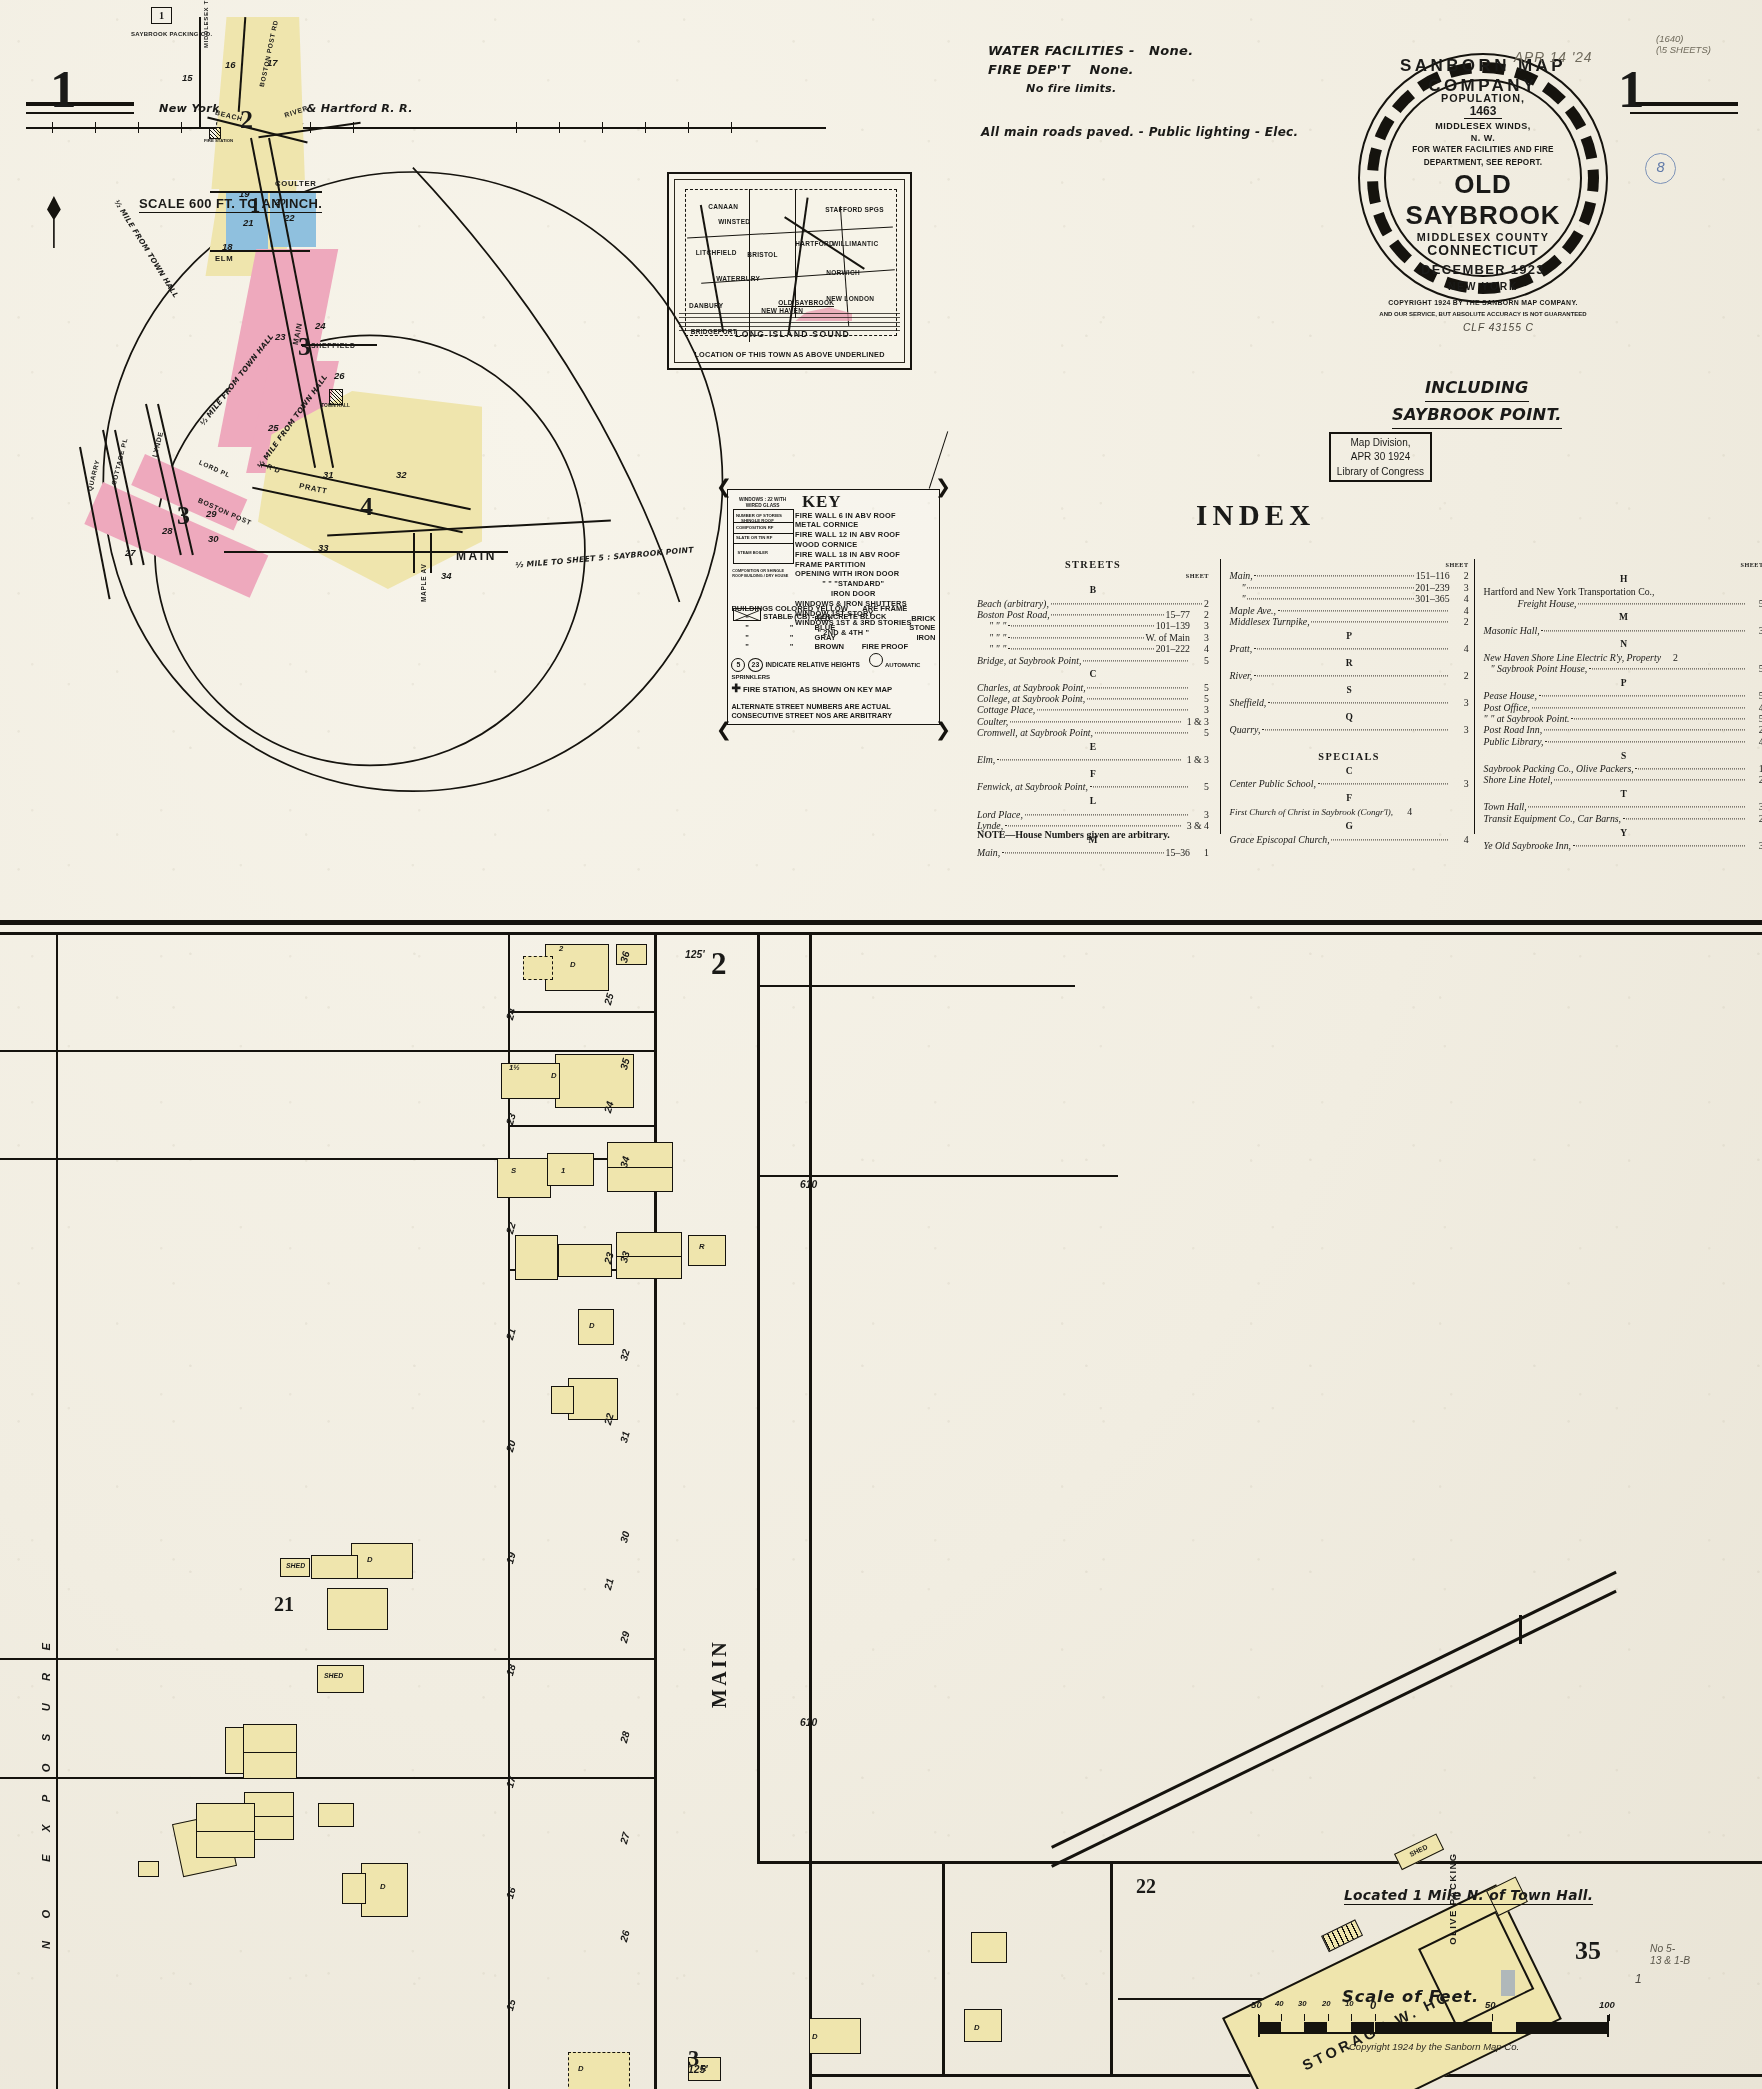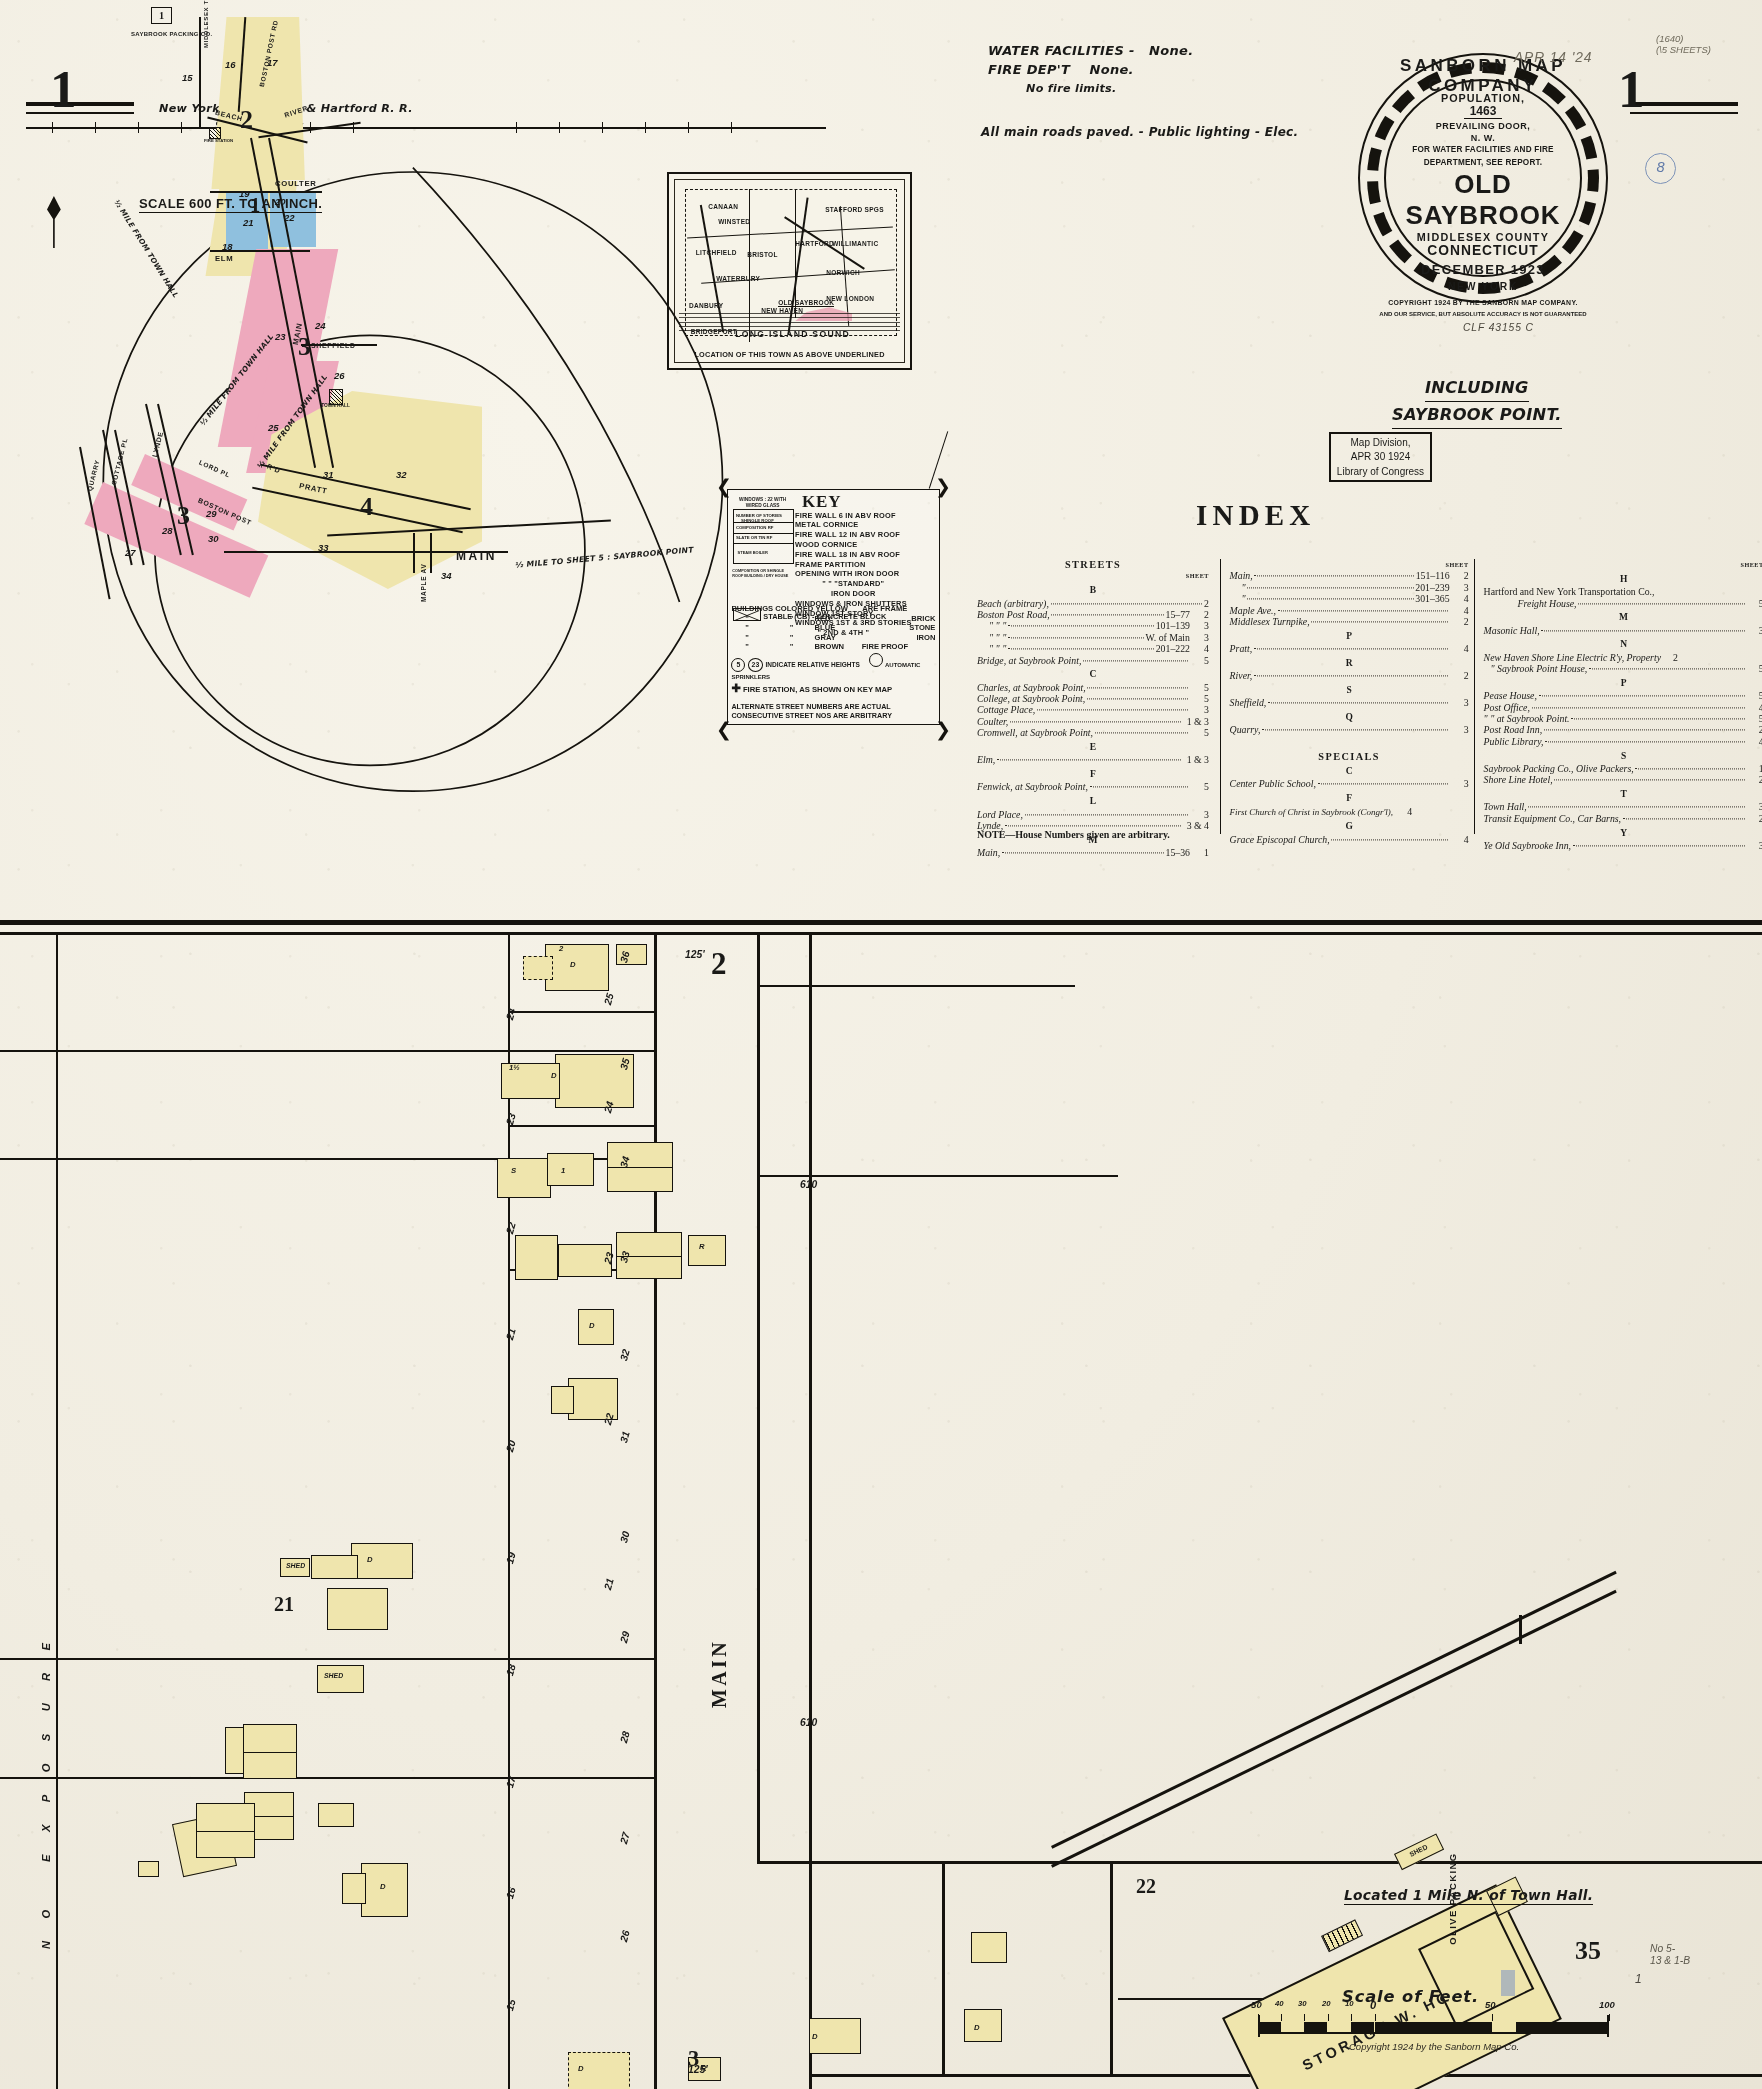--- a/index.html
+++ b/index.html
@@ -230,21 +230,21 @@
 </div>
 
 <div class="abs" id="seal">
   <div class="ring"></div>
   <div class="ring2"></div>
   <div class="ring3"></div>
   <div class="co">SANBORN MAP COMPANY</div>
   <div class="face">
     <div class="pop">POPULATION,</div>
     <div class="popn">1463</div>
-    <div class="pw">PREVAILING DOOR,</div>
+    <div class="pw">MIDDLESEX WINDS,</div>
     <div class="pw">N. W.</div>
     <div class="rep">FOR WATER FACILITIES AND FIRE</div>
     <div class="rep">DEPARTMENT, SEE REPORT.</div>
     <div class="town">OLD SAYBROOK</div>
     <div class="cty">MIDDLESEX   COUNTY</div>
     <div class="state">CONNECTICUT</div>
     <div class="date">DECEMBER     1923</div>
     <div class="ny">NEW YORK</div>
   </div>
   <div class="cw">COPYRIGHT 1924 BY THE SANBORN MAP COMPANY.</div>

